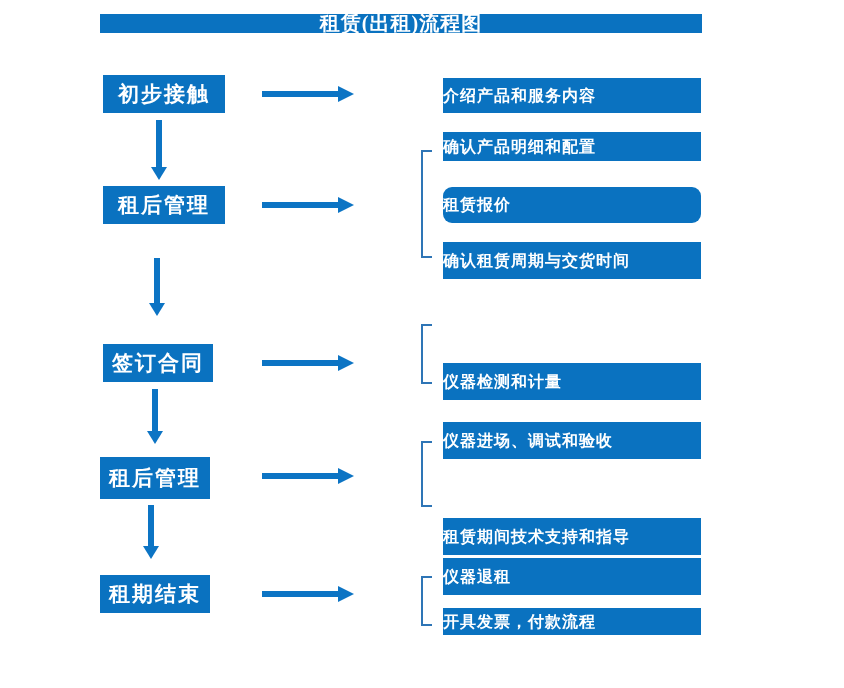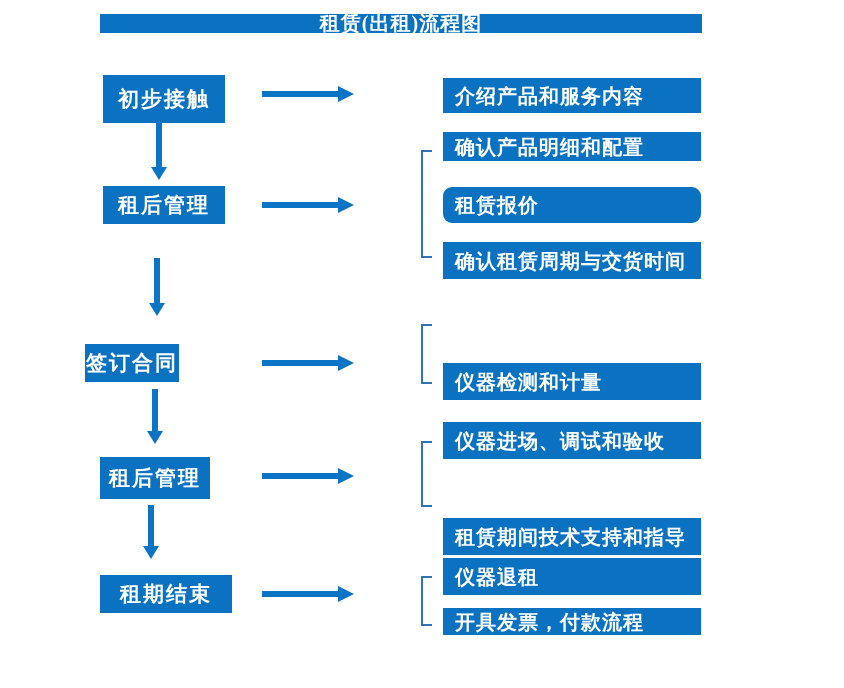--- a/index.html
+++ b/index.html
@@ -42,22 +42,21 @@
     line-height: 1;
   }
   .lbox {
     justify-content: center;
     font-size: 21px;
     letter-spacing: 2px;
   }
   .rbox {
     left: 443px;
     width: 258px;
-    padding-left: 12px;
-    font-size: 20px;
+    font-size: 16px;
     letter-spacing: 1px;
   }
   
   .harrow { position: absolute; left: 262px; width: 92px; height: 16px; }
   .harrow .shaft {
     position: absolute; left: 0; top: 5px;
     width: 78px; height: 6px;
     background: var(--arrow);
   }
   .harrow .head {
@@ -93,25 +92,25 @@
 </style>
 </head>
 <body>
 
 <div class="canvas">
 
   <div class="title-bar">
     <span>租赁(出租)流程图</span>
   </div>
 
-  <div class="box lbox" style="left:103px; top:75px;  width:122px; height:48px;">初步接触</div>
+  <div class="box lbox" style="left:103px; top:75px;  width:122px; height:38px;">初步接触</div>
   <div class="box lbox" style="left:103px; top:186px; width:122px; height:38px;">租后管理</div>
-  <div class="box lbox" style="left:85px; top:344px; width:94px; height:38px;">签订合同</div>
+  <div class="box lbox" style="left:103px; top:344px; width:110px; height:38px;">签订合同</div>
   <div class="box lbox" style="left:100px; top:457px; width:110px; height:42px;">租后管理</div>
-  <div class="box lbox" style="left:100px; top:575px; width:132px; height:38px;text-align:center;">租期结束</div>
+  <div class="box lbox" style="left:100px; top:575px; width:110px; height:38px;text-align:center;">租期结束</div>
 
   <div class="varrow" style="left:151px; top:120px; height:60px;">
     <div class="shaft"></div>
     <div class="head"></div>
   </div>
   <div class="varrow" style="left:149px; top:258px; height:58px;">
     <div class="shaft"></div>
     <div class="head"></div>
   </div>
   <div class="varrow" style="left:147px; top:389px; height:55px;">

